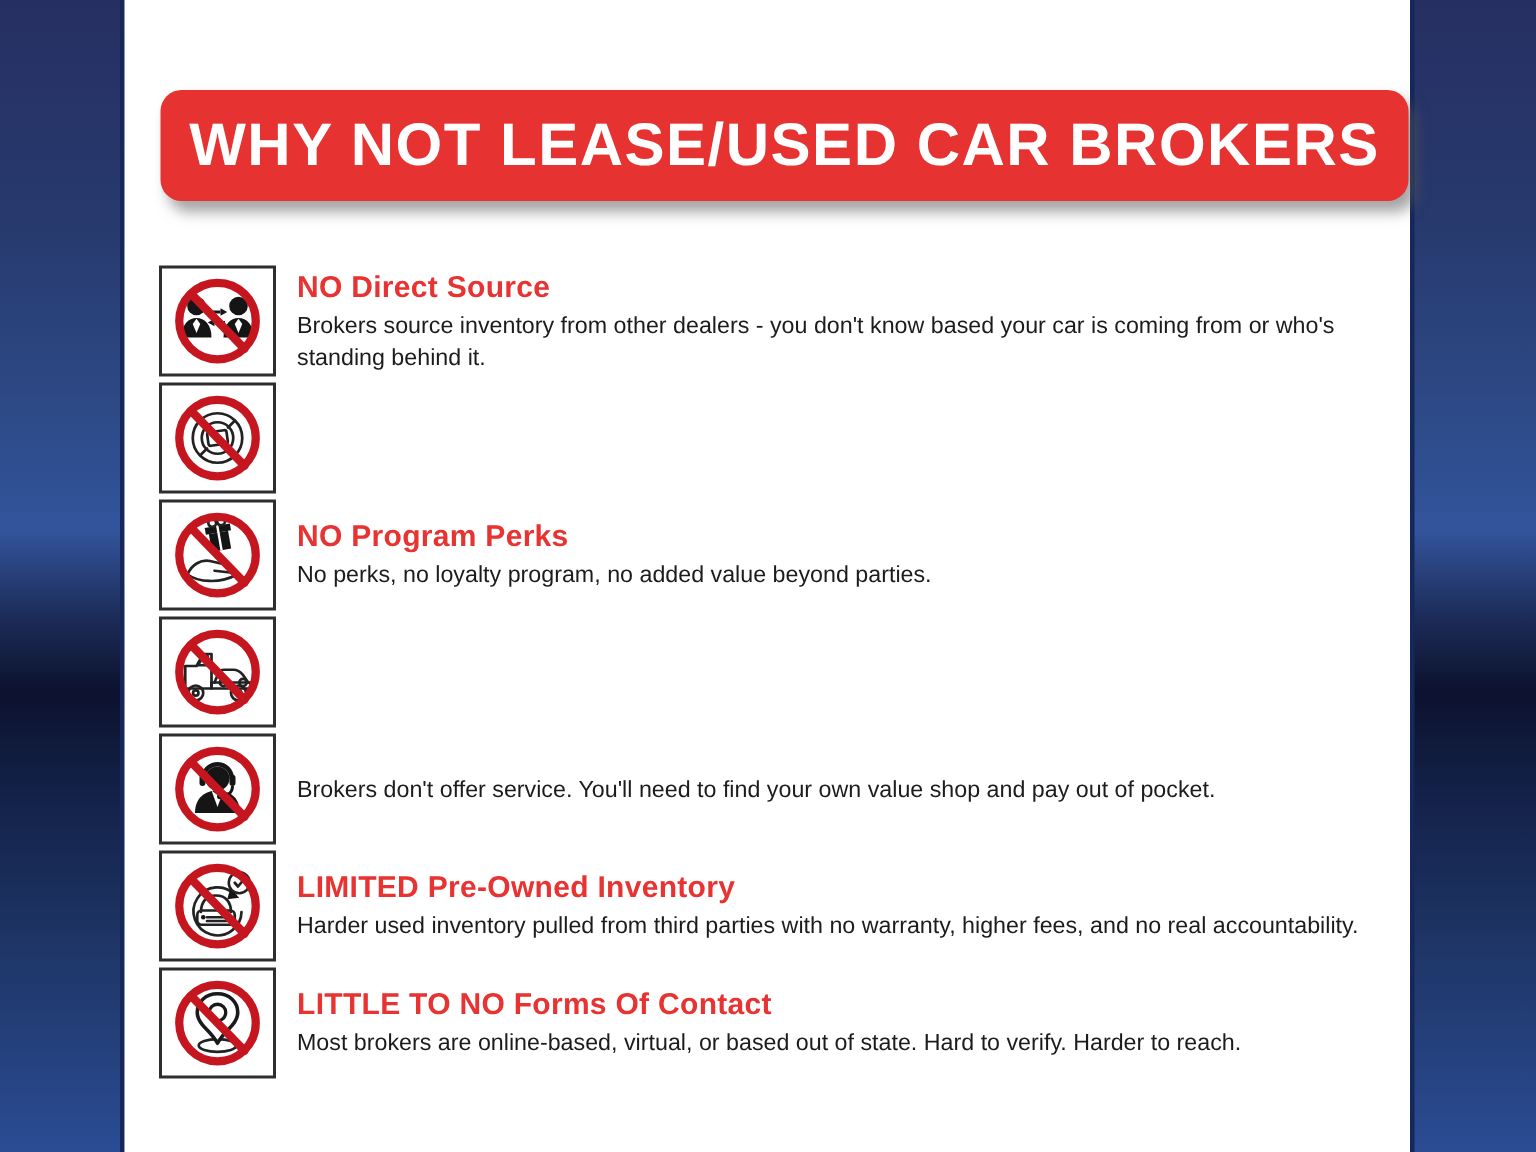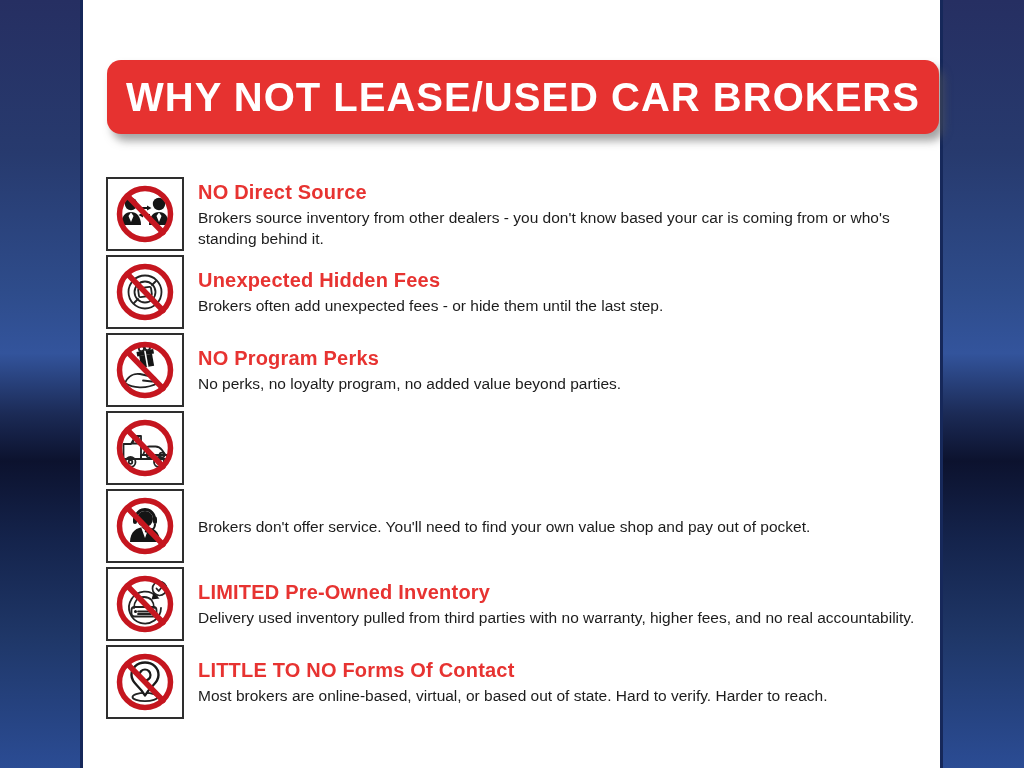--- a/index.html
+++ b/index.html
@@ -80,24 +80,20 @@
       <div class="icon-box">
         <svg viewBox="0 0 64 64">
           <circle class="stroke" cx="32" cy="32" r="16.5"></circle>
           <circle class="stroke" cx="32" cy="32" r="10.5" stroke-width="1.5"></circle>
           <rect class="stroke" x="25.5" y="27.5" width="13" height="9" rx="1.5" stroke-width="1.5" transform="rotate(-8 32 32)"></rect>
           <path class="stroke" d="M21,21 l4,4 M43,21 l-4,4 M21,43 l4,-4 M43,43 l-4,-4" stroke-width="1.5"></path>
           <circle cx="32" cy="32" r="25.5" fill="none" stroke="#c5161f" stroke-width="5.5"></circle>
           <line x1="14.5" y1="14" x2="50" y2="50.5" stroke="#c5161f" stroke-width="5.5" stroke-linecap="round"></line>
         </svg>
       </div>
-      <div class="txt">
-        <h3>Unexpected Hidden Fees</h3>
-        <p>Brokers often add unexpected fees - or hide them until the last step.</p>
-      </div>
     </div>
 
     <div class="row">
       <div class="icon-box">
         <svg viewBox="0 0 64 64">
           <g transform="rotate(-10 33 22)">
             <rect class="fillb" x="27" y="17" width="13" height="12"></rect>
             <rect class="fillb" x="25" y="12.5" width="17" height="4.5"></rect>
             <line x1="33.5" y1="12.5" x2="33.5" y2="29" stroke="#fff" stroke-width="1.6"></line>
             <circle class="stroke" cx="30.5" cy="10" r="2.6"></circle>
@@ -165,21 +161,21 @@
           <circle class="fillb" cx="22.5" cy="39.5" r="1.5"></circle>
           <circle class="fillb" cx="39.8" cy="39.5" r="1.5"></circle>
           <circle cx="46.5" cy="16.5" r="7" fill="#fff" stroke="#222" stroke-width="1.7"></circle>
           <path class="stroke" d="M43.5,16.5 l2.2,2.5 4.5,-5.5" stroke-width="1.7"></path>
           <circle cx="32" cy="32" r="25.5" fill="none" stroke="#c5161f" stroke-width="5.5"></circle>
           <line x1="14.5" y1="14" x2="50" y2="50.5" stroke="#c5161f" stroke-width="5.5" stroke-linecap="round"></line>
         </svg>
       </div>
       <div class="txt">
         <h3>LIMITED Pre-Owned Inventory</h3>
-        <p>Delivery used inventory pulled from third parties with no warranty, higher fees, and no real accountability.</p>
+        <p>Harder used inventory pulled from third parties with no warranty, higher fees, and no real accountability.</p>
       </div>
     </div>
 
     <div class="row">
       <div class="icon-box">
         <svg viewBox="0 0 64 64">
           <ellipse class="stroke" cx="32" cy="47" rx="12.5" ry="4.2"></ellipse>
           <path d="M32,12.5 c-8,0 -13.5,5.5 -13.5,12.5 c0,4.5 2.5,7.5 5.5,10.5 c2.5,2.5 5.5,5.5 8,10 c2.5,-4.5 5.5,-7.5 8,-10 c3,-3 5.5,-6 5.5,-10.5 c0,-7 -5.5,-12.5 -13.5,-12.5 z" fill="#fff" stroke="#1a1a1a" stroke-width="2.4" stroke-linejoin="round"></path>
           <circle cx="32" cy="25" r="5.5" fill="none" stroke="#1a1a1a" stroke-width="2.2"></circle>
           <circle cx="32" cy="32" r="25.5" fill="none" stroke="#c5161f" stroke-width="5.5"></circle>

